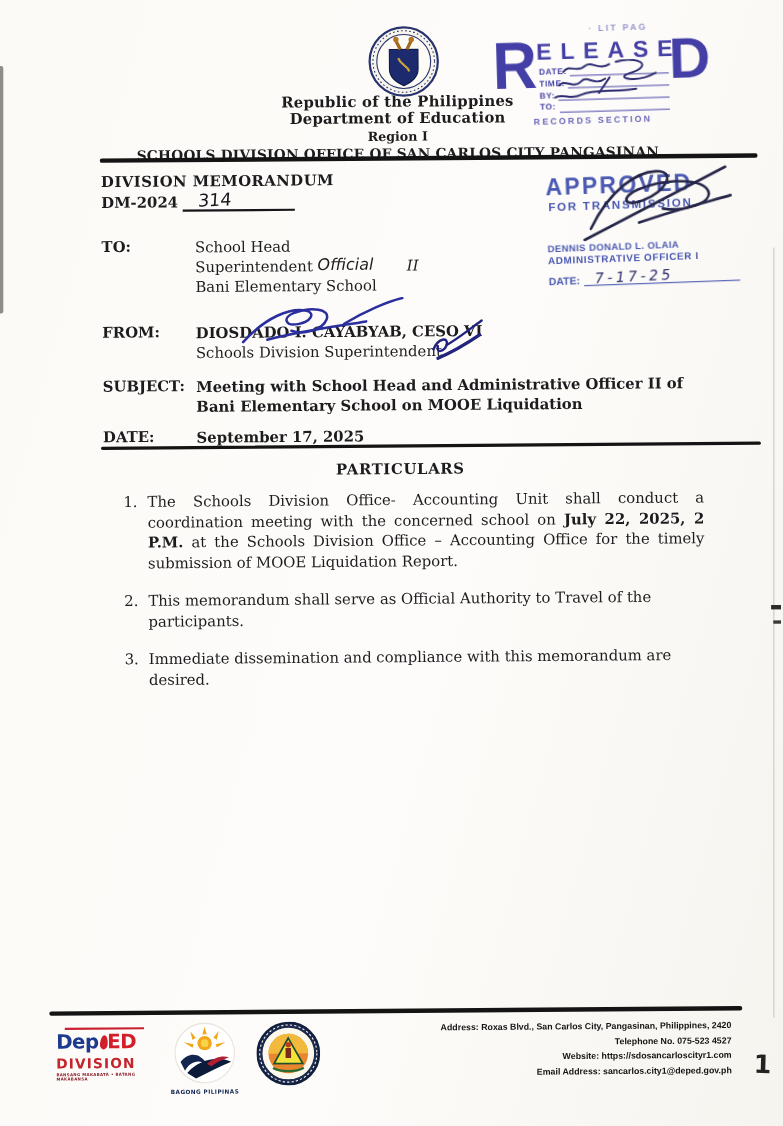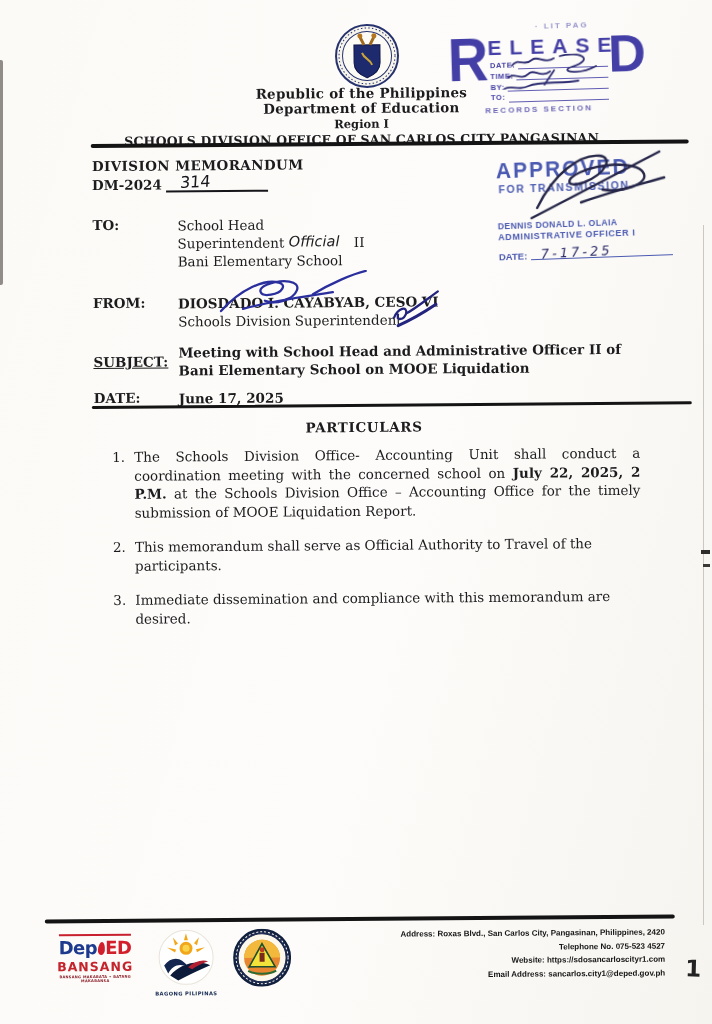--- a/index.html
+++ b/index.html
@@ -61,42 +61,42 @@
   .app-dateline { flex:1; border-bottom:1.6px solid currentColor; margin:0 6px 1px 4px; position:relative; height:14px; }
   .app-dateval { position:absolute; left:10px; bottom:-2px; font:italic 500 13px "DejaVu Sans", sans-serif;
                  letter-spacing:3px; color:#1c1c5e; white-space:nowrap; transform:rotate(-1deg); }
   .app-sig { position:absolute; left:26px; top:-12px; }
 
   
   .lbl { font-size:13.5px; font-weight:700; }
   .val { font-size:13.5px; line-height:18px; }
   .lbl-to { left:95px; top:215px; } .val-to { left:180px; top:215px; }
   .lbl-from { left:95px; top:293px; } .val-from { left:180px; top:293px; }
-  .lbl-subj { left:95px; top:352px;text-decoration:underline; } .val-subj { left:180px; top:342px; font-weight:700; }
+  .lbl-subj { left:95px; top:342px; } .val-subj { left:180px; top:342px; font-weight:700; }
   .lbl-date { left:95px; top:388px; } .val-date { left:180px; top:388px; font-weight:700; }
   .hand { font-family:"DejaVu Sans", sans-serif; font-style:italic; font-weight:500;
           font-size:14.5px; position:relative; top:-1px; }
-  .gap-ii { margin-left:10px; }
+  .gap-ii { margin-left:26px;font-style:italic; }
   .from-name { font-weight:700; }
   .sig-main { left:215px; top:270px; }
   .sig-check { left:386px; top:290px; }
 
   
   .part-head { left:0; width:730px; top:419px; text-align:center; font-size:13.5px;
                font-weight:700; letter-spacing:.6px; }
   .list { left:113px; top:446px; width:528px; }
   .item { display:flex; margin:0; }
   .item + .item { margin-top:16px; }
   .item-no { width:22px; flex:none; font-size:13.5px; line-height:18.5px; }
   .item-text { flex:1; font-size:13.5px; line-height:18.5px; text-align:justify; }
   .item-text.single { text-align:left; }
 
   
   .logos { left:48px; top:928px; display:flex; align-items:flex-start; gap:15px; }
-  .logo-deped { width:88px; font-family:"DejaVu Sans", sans-serif; text-align:center; padding-top:4px; }
+  .logo-deped { width:88px; font-family:"DejaVu Sans", sans-serif; padding-top:4px; }
   .deped-bar { height:2px; background:#c8202f; width:72px; margin:0 auto 2px; }
   .deped-word { font-size:18px; font-weight:800; letter-spacing:-0.5px; line-height:20px; }
   .deped-word .dep { color:#1d3a8f; }
   .deped-word .ed { color:#d21f2c; }
   .flame { display:inline-block; width:7px; height:13px; background:#d21f2c; position:relative; top:1px;
            margin:0 0 0 1px; border-radius:50% 50% 50% 50% / 62% 62% 38% 38%; transform:rotate(6deg); }
   .matatag { color:#c4242c; font-size:12.5px; font-weight:800; letter-spacing:1px; margin-top:1px; }
   .tagline { font-size:3.6px; font-weight:700; color:#8b1d28; letter-spacing:.3px; margin-top:1px; }
   .logo-bp { width:64px; text-align:center; font-family:"DejaVu Sans", sans-serif; }
   .bp-label { font-size:5.2px; font-weight:800; color:#12264f; letter-spacing:.4px; margin-top:1px; }
@@ -232,21 +232,21 @@
       </g>
     </svg>
 
     <div class="abs lbl lbl-subj">SUBJECT:</div>
     <div class="abs val val-subj">
       <div>Meeting with School Head and Administrative Officer II of</div>
       <div>Bani Elementary School on MOOE Liquidation</div>
     </div>
 
     <div class="abs lbl lbl-date">DATE:</div>
-    <div class="abs val val-date">June 17, 2025</div>
+    <div class="abs val val-date">September 17, 2025</div>
 
     <div class="abs rule rule-mid"></div>
 
     <div class="abs part-head">PARTICULARS</div>
     <div class="abs list">
       <div class="item">
         <div class="item-no">1.</div>
         <div class="item-text"><span>The Schools Division Office- Accounting Unit shall conduct a coordination meeting with the concerned school on </span><b>July 22, 2025, 2 P.M.</b><span> at the Schools Division Office – Accounting Office for the timely submission of MOOE Liquidation Report.</span></div>
       </div>
       <div class="item">
@@ -259,21 +259,21 @@
       </div>
     </div>
 
     <div class="abs rule rule-foot"></div>
     <div class="abs logos">
       <div class="logo-deped">
         <div class="deped-bar"></div>
         <div class="deped-word">
           <span class="dep">Dep</span><span class="flame"></span><span class="ed">ED</span>
         </div>
-        <div class="matatag">BANSANG</div>
+        <div class="matatag">DIVISION</div>
         <div class="tagline">BANSANG MAKABATA • BATANG MAKABANSA</div>
       </div>
       <div class="logo-bp">
         <svg width="56" height="56" viewBox="0 0 56 56">
           <circle cx="28" cy="28" r="27" fill="#ffffff" stroke="#e8e4da" stroke-width="1"></circle>
           <circle cx="28" cy="19" r="6.5" fill="#f2a71b"></circle>
           <circle cx="28" cy="19" r="3.5" fill="#f9d44a"></circle>
           <g fill="#f2a71b">
             <polygon points="28,4 30,11 26,11"></polygon>
             <polygon points="15,8 20,14 17,16"></polygon>

